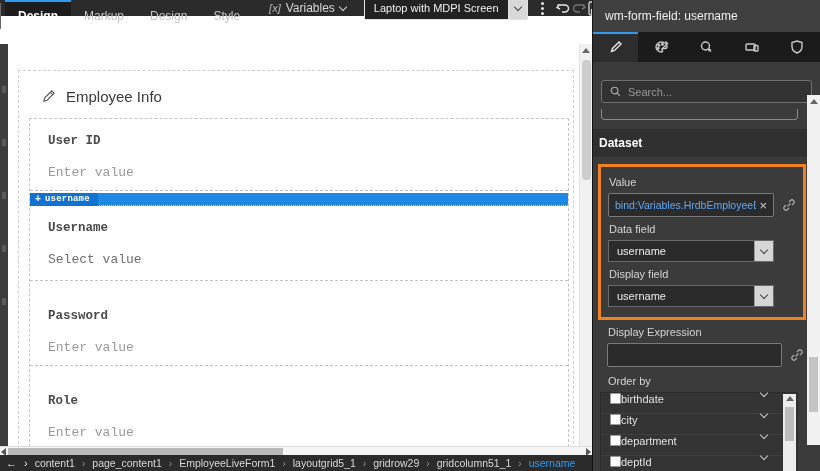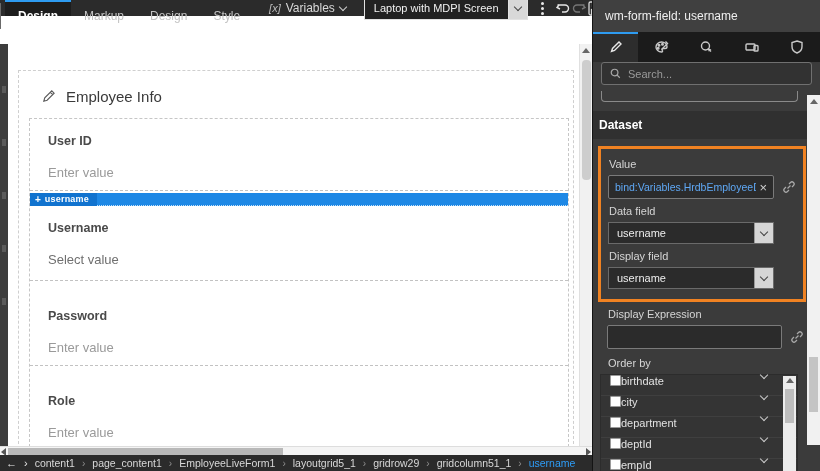--- a/index.html
+++ b/index.html
@@ -52,21 +52,21 @@
   .arr.right{ border-top:4px solid transparent; border-bottom:4px solid transparent; border-left:5px solid #555; }
   #vthumb { position:absolute; left:2px; top:16px; width:9px; height:120px; background:#cdcdcd; border-radius:4px; }
   #vscroll .arr.down { position:absolute; bottom:2px; left:2.5px; margin:0; }
 
   #form-outer { left:18px; top:26px; width:556px; height:384px;
                 border:1px dashed #cfcfcf; background:#fff; }
   #form-title { display:flex; align-items:center; gap:10px; padding:17px 0 0 22px;
                 font-size:15px; color:#3a3a3a; }
   #fields { position:absolute; left:10px; right:4px; top:47px; bottom:6px;
             border:1px dashed #c6c6c6; background:#fff; }
-  .fsec { border-bottom:1px dashed #c2c2c2; background:#fff; }
+  .fsec { border-bottom:1px dashed #c2c2c2; background:#fff;font-family:Liberation Mono, monospace; }
   .fsec + .fsec { margin-top:2px; }
   .flabel { font-size:12.5px; font-weight:bold; color:#4a4a4a; padding:15px 0 0 18px; }
   .fvalue { font-size:13px; color:#9a9a9a; padding:17px 0 13px 18px; }
   .fvalue.select { color:#6f6f6f; }
   .sec-user   { height:72px; }
   .sec-pass   { height:83px; }
   .sec-pass .flabel, .sec-role .flabel { padding-top:26px; }
   .sec-role   { height:92px; border-bottom:none; }
   #sel-bar { height:13px; background:#1e88e5; border-bottom:1px dotted #bfe0fb;
              display:flex; align-items:center; }
@@ -89,21 +89,21 @@
   #breadcrumb .bc-item { cursor:pointer; }
   #breadcrumb .bc-item.current { color:#2e9df7; }
 
   
   #panel { left:592px; top:32px; width:228px; height:439px; background:#3b3b3b;
            border-left:1px solid #141414; overflow:hidden; }
   #ptabs { display:flex; height:30px; background:#1b1b1b; }
   .ptab { flex:1; display:flex; align-items:center; justify-content:center; cursor:pointer; }
   .ptab.active { background:#2d2d2d; box-shadow:inset 0 2px 0 #2e9bf0; }
   .ptab svg { stroke:#c9c9c9; fill:none; stroke-width:1.4; }
-  #searchrow { padding:0 8px 6px 8px; }
+  #searchrow { padding:18px 8px 6px 8px; }
   #searchbox { display:flex; align-items:center; gap:6px; height:23px; background:#323232;
                border:1px solid #707070; border-radius:3px; padding:0 7px; }
   #searchbox input { flex:1; background:transparent; border:none; outline:none;
                      color:#bbb; font-size:11px; font-family:inherit; }
   #searchbox input::placeholder { color:#9a9a9a; }
   #partial-input { margin:0 22px 0 8px; height:11px; border:1px solid #8a8a8a; border-top:none;
                    border-radius:0 0 4px 4px; }
   #dataset-hd { margin-top:9px; background:#303030; color:#fff; font-weight:bold;
                 font-size:12px; padding:7px 6px; width:214px; }
   #orange-box { margin:7px 14px 0 5px; border:3px solid #f08222; padding:3px 7px 10px 7px; }

